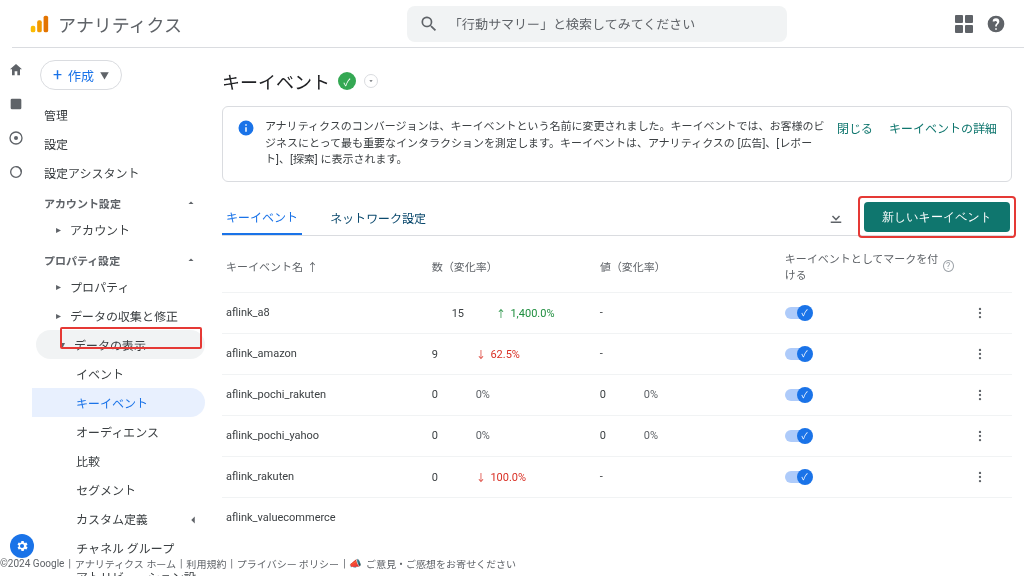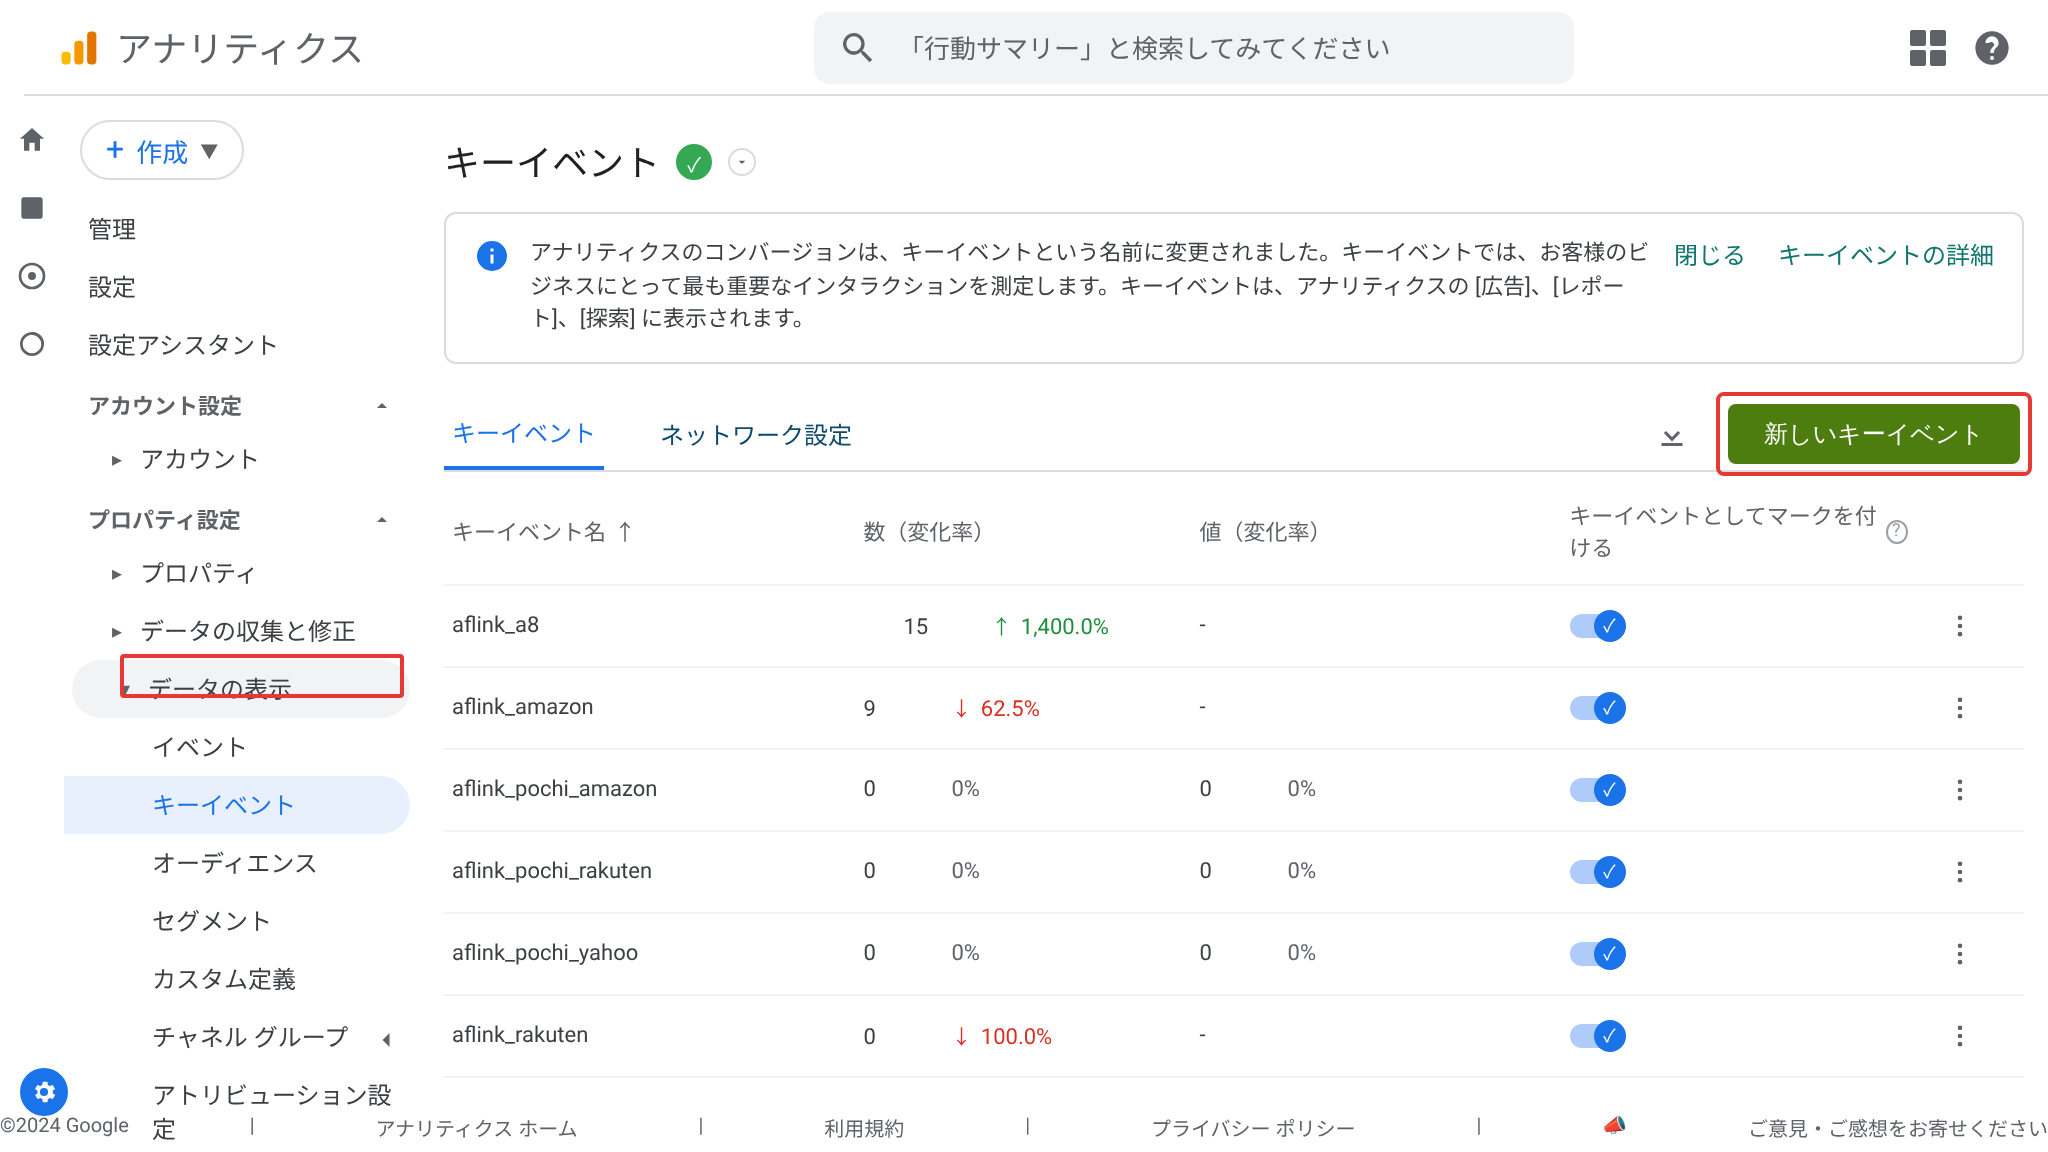--- a/index.html
+++ b/index.html
@@ -48,41 +48,41 @@
 .banner-text { flex: 1; line-height: 1.5; }
 .banner-actions { display: flex; gap: 16px; }
 .banner-actions a { color: #0f766e; text-decoration: none; font-size: 12px; cursor: pointer; }
 .tabs-row { display: flex; align-items: center; margin-top: 18px; border-bottom: 1px solid #dadce0; position: relative; }
 .tab { padding: 8px 4px; font-size: 12px; color: #0c4a6e; cursor: pointer; margin-right: 24px; }
 .tab.active { color: #1a73e8; border-bottom: 2px solid #1a73e8; }
 .tabs-spacer { flex: 1; }
 .dl-icon { width: 28px; height: 28px; display: flex; align-items: center; justify-content: center; cursor: pointer; margin-right: 12px; }
 .dl-icon svg { width: 18px; height: 18px; fill: #5f6368; }
 .new-btn-wrap { position: relative; padding: 2px; }
-.new-btn { background: #4d7c0f; color: #fff; border: none; height: 30px; padding: 0 18px; font-size: 12px; border-radius: 4px; cursor: pointer; }
+.new-btn { background: #0f766e; color: #fff; border: none; height: 30px; padding: 0 18px; font-size: 12px; border-radius: 4px; cursor: pointer; }
 .hb-newbtn { position: absolute; top: -4px; left: -4px; right: -4px; bottom: -4px; border: 2px solid #e53935; border-radius: 4px; pointer-events: none; }
 .data-table { width: 100%; border-collapse: collapse; font-size: 11px; margin-top: 4px; }
 .data-table th { text-align: left; font-weight: 400; color: #5f6368; padding: 10px 8px; font-size: 11px; }
 .data-table th:first-child { padding-left: 4px; }
 .th-sort { display: inline-flex; align-items: center; gap: 4px; }
 .th-help { display: inline-flex; align-items: center; gap: 4px; }
 .help-q { width: 12px; height: 12px; border: 1px solid #9aa0a6; border-radius: 50%; font-size: 9px; display: inline-flex; align-items: center; justify-content: center; color: #9aa0a6; }
 .data-table td { padding: 10px 8px; border-top: 1px solid #f1f3f4; color: #3c4043; }
 .data-table td:first-child { padding-left: 4px; }
 .delta-up { color: #1e8e3e; }
 .delta-down { color: #d93025; }
 .delta-arrow { font-size: 10px; margin-right: 2px; }
 .toggle { width: 26px; height: 12px; border-radius: 6px; position: relative; cursor: pointer; }
 .toggle .knob { width: 16px; height: 16px; border-radius: 50%; position: absolute; top: -2px; }
 .toggle.on { background: #aecbfa; }
 .toggle.on .knob { background: #1a73e8; right: -2px; display: flex; align-items: center; justify-content: center; }
 .toggle.on .knob::after { content: '✓'; color: #fff; font-size: 9px; }
 .dots-btn { width: 20px; height: 20px; display: flex; align-items: center; justify-content: center; cursor: pointer; }
 .dots-btn svg { width: 14px; height: 14px; fill: #5f6368; }
-.footer { position: absolute; bottom: 0; left: 0; right: 0; height: 26px; display: flex; align-items: center; justify-content: space-between; font-size: 10px; color: #5f6368; gap: 4px; }
+.footer { position: absolute; bottom: 0; left: 0; right: 0; height: 26px; display: flex; align-items: center; justify-content: flex-start; font-size: 10px; color: #5f6368; gap: 4px; }
 .footer a { color: #5f6368; text-decoration: none; }
 .gear-float { position: absolute; bottom: 18px; left: 10px; width: 24px; height: 24px; background: #1a73e8; border-radius: 50%; display: flex; align-items: center; justify-content: center; cursor: pointer; }
 .gear-float svg { width: 14px; height: 14px; fill: #fff; }
 .collapse-arrow { position: absolute; bottom: 20px; right: 6px; width: 20px; height: 20px; display: flex; align-items: center; justify-content: center; cursor: pointer; }
 .collapse-arrow svg { width: 14px; height: 14px; fill: #5f6368; }
 </style>
 </head>
 <body>
 
 <div class="top-bar">
@@ -195,20 +195,23 @@
       </div>
 
     <div class="sub-item sub3">
         <span>イベント</span>
       </div>
     <div class="sub-item sub3 active">
         <span>キーイベント</span>
       </div>
     <div class="sub-item sub3">
         <span>オーディエンス</span>
+      </div>
+    <div class="sub-item sub3">
+        <span>比較</span>
       </div>
     <div class="sub-item sub3">
         <span>セグメント</span>
       </div>
     <div class="sub-item sub3">
         <span>カスタム定義</span>
       </div>
     <div class="sub-item sub3">
         <span>チャネル グループ</span>
       </div>
@@ -310,39 +313,20 @@
               <div class="dots-btn">
                 <svg viewBox="0 0 24 24">
                   <circle cx="12" cy="5" r="2"></circle>
                   <circle cx="12" cy="12" r="2"></circle>
                   <circle cx="12" cy="19" r="2"></circle>
                 </svg>
               </div>
             </td>
           </tr>
           <tr>
-            <td>aflink_pochi_amazon</td>
-            <td><span style="display: inline-block; width: 44px;">0</span><span style="color: rgb(95, 99, 104);">0%</span></td>
-            <td><span style="display: inline-block; width: 44px;">0</span><span style="color: rgb(95, 99, 104);">0%</span></td>
-            <td>
-              <div class="toggle on">
-                <div class="knob"></div>
-              </div>
-            </td>
-            <td>
-              <div class="dots-btn">
-                <svg viewBox="0 0 24 24">
-                  <circle cx="12" cy="5" r="2"></circle>
-                  <circle cx="12" cy="12" r="2"></circle>
-                  <circle cx="12" cy="19" r="2"></circle>
-                </svg>
-              </div>
-            </td>
-          </tr>
-          <tr>
             <td>aflink_pochi_rakuten</td>
             <td><span style="display: inline-block; width: 44px;">0</span><span style="color: rgb(95, 99, 104);">0%</span></td>
             <td><span style="display: inline-block; width: 44px;">0</span><span style="color: rgb(95, 99, 104);">0%</span></td>
             <td>
               <div class="toggle on">
                 <div class="knob"></div>
               </div>
             </td>
             <td>
               <div class="dots-btn">

